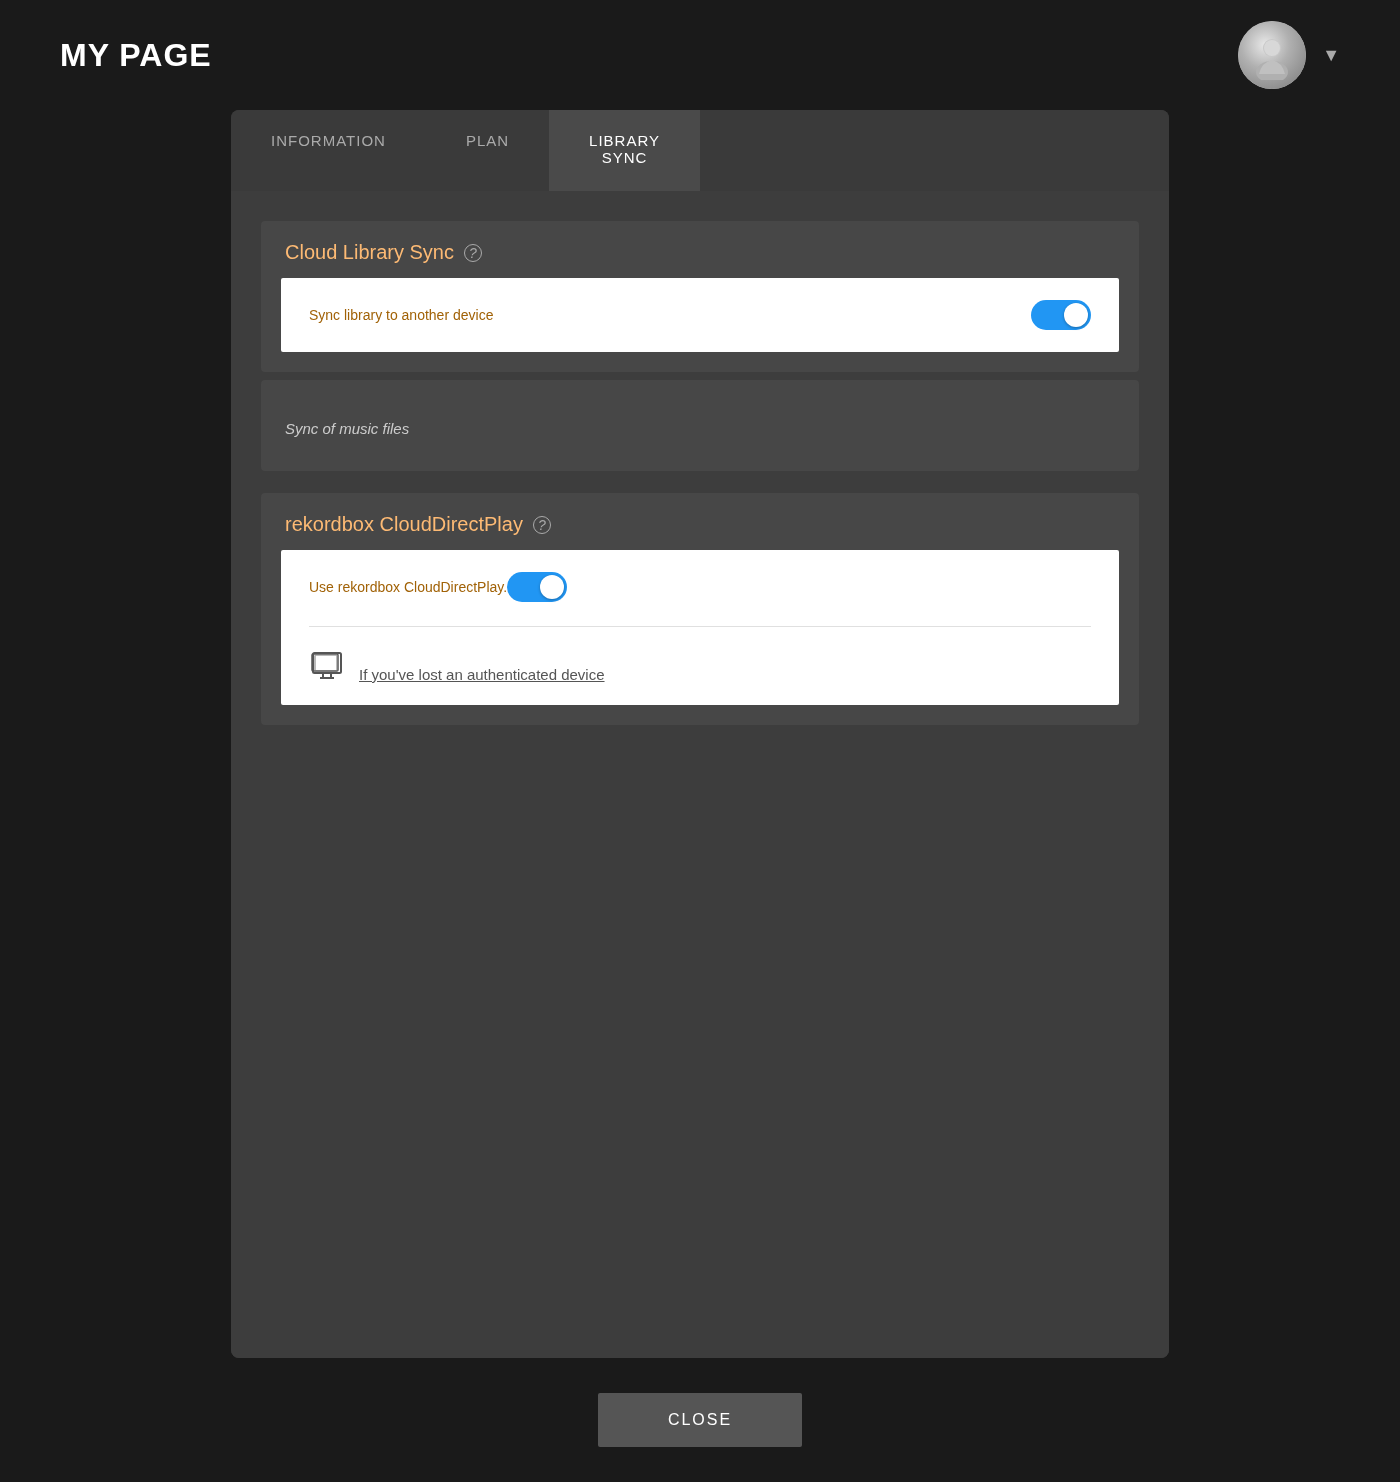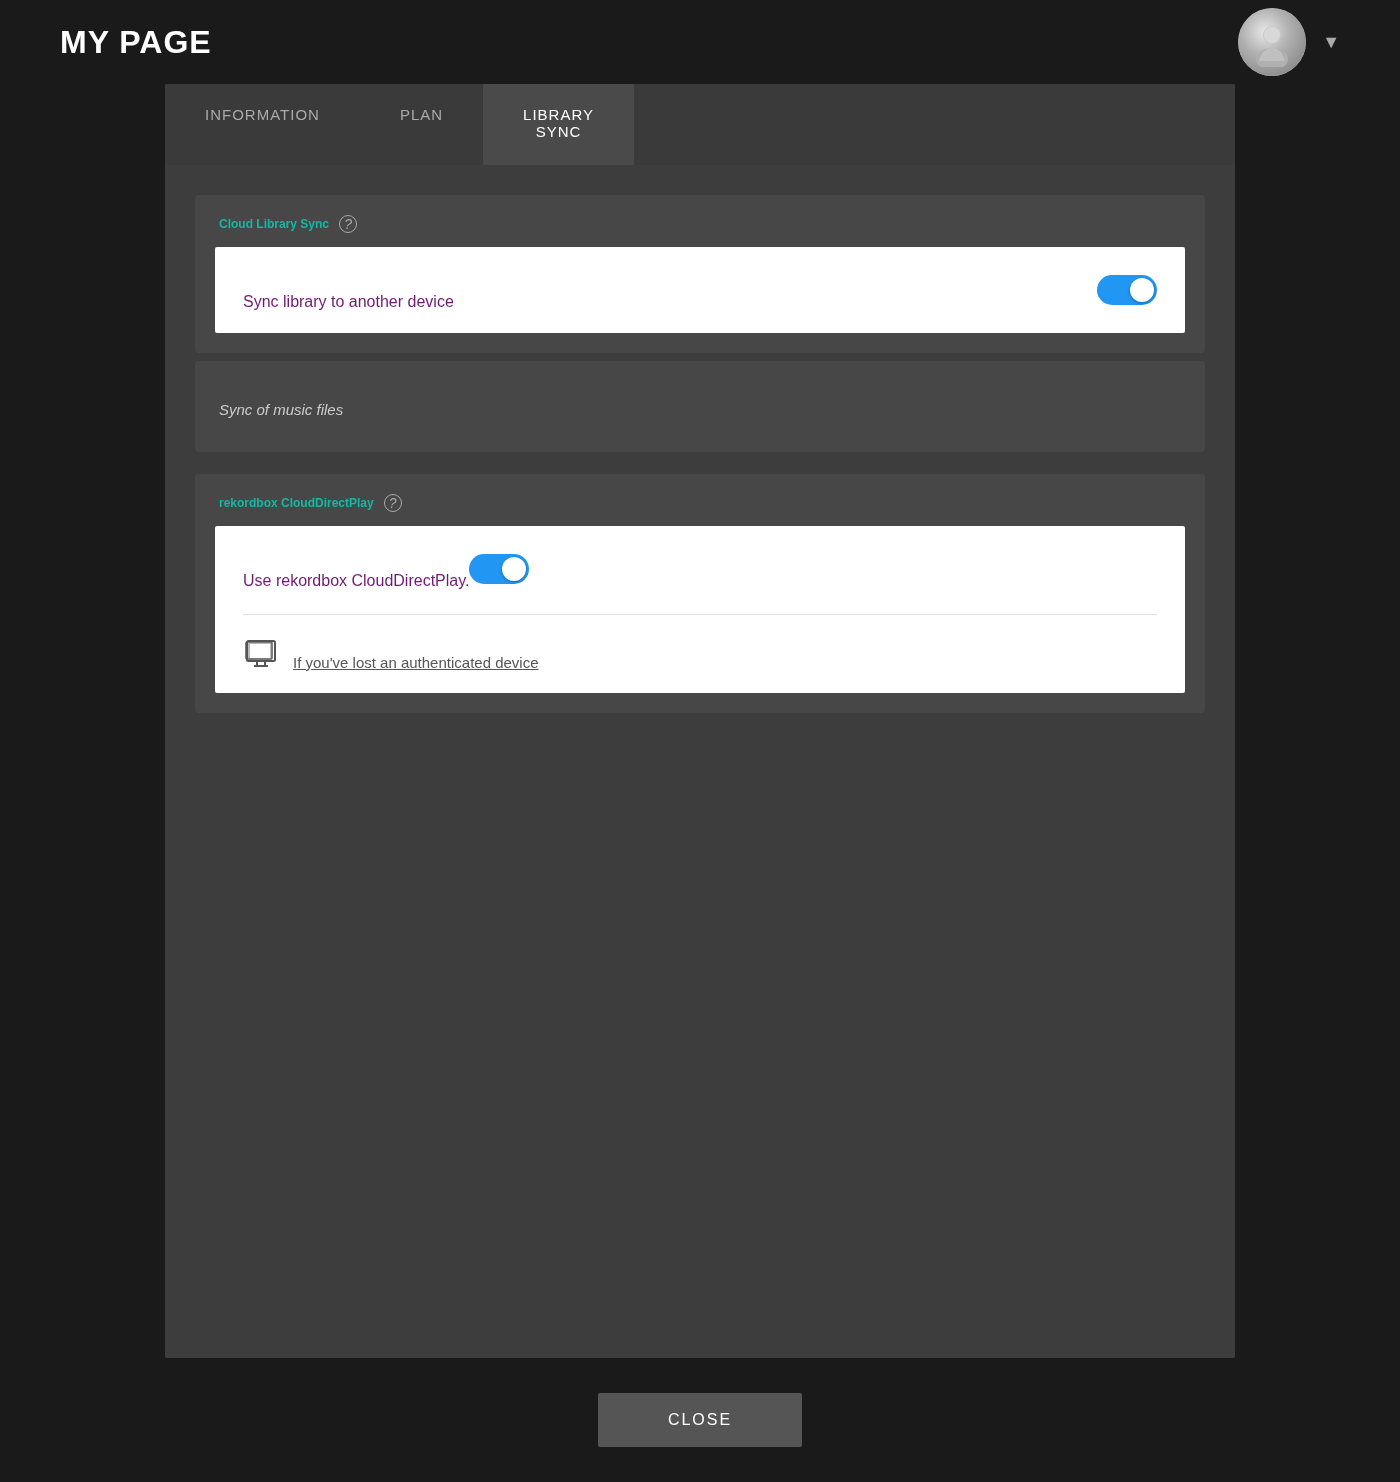--- a/index.html
+++ b/index.html
@@ -20,21 +20,21 @@
       overflow: hidden;
     }
 
     .header {
       width: 100%;
       background-color: #1a1a1a;
       display: flex;
       align-items: center;
       justify-content: space-between;
       padding: 0 60px;
-      height: 84px;
+      height: 110px;
       flex-shrink: 0;
     }
 
     .header-title {
       color: #ffffff;
       font-size: 32px;
       font-weight: bold;
       letter-spacing: 1px;
     }
 
@@ -64,23 +64,23 @@
       align-items: center;
       justify-content: center;
     }
 
     .dropdown-arrow {
       color: #aaaaaa;
       font-size: 18px;
     }
 
     .main-container {
-      width: 1070px;
+      width: 938px;
       background-color: #3a3a3a;
-      border-radius: 2px;
+      border-radius: 8px;
       flex: 1;
       display: flex;
       flex-direction: column;
       overflow: hidden;
     }
 
     .tabs {
       display: flex;
       background-color: #3a3a3a;
       border-bottom: none;
@@ -118,23 +118,23 @@
     
     .section-header {
       display: flex;
       align-items: center;
       gap: 10px;
       margin-bottom: 14px;
       padding-left: 4px;
     }
 
     .section-title {
-      color: #14b8a6;
-      font-size: 12px;
-      font-weight: 700;
+      color: #fdba74;
+      font-size: 20px;
+      font-weight: 400;
     }
 
     .help-icon {
       color: #aaaaaa;
       font-size: 14px;
       border: 1px solid #aaaaaa;
       border-radius: 50%;
       width: 18px;
       height: 18px;
       display: flex;
@@ -148,23 +148,22 @@
     .card {
       background-color: #ffffff;
       border-radius: 2px;
       padding: 22px 28px;
       display: flex;
       align-items: center;
       justify-content: space-between;
     }
 
     .card-text {
-      color: #701a75;
-      font-size: 16px;
-      margin-top: 24px;
+      color: #a16207;
+      font-size: 14px;
     }
 
     
     .toggle-container {
       position: relative;
       width: 60px;
       height: 30px;
       flex-shrink: 0;
     }
 

